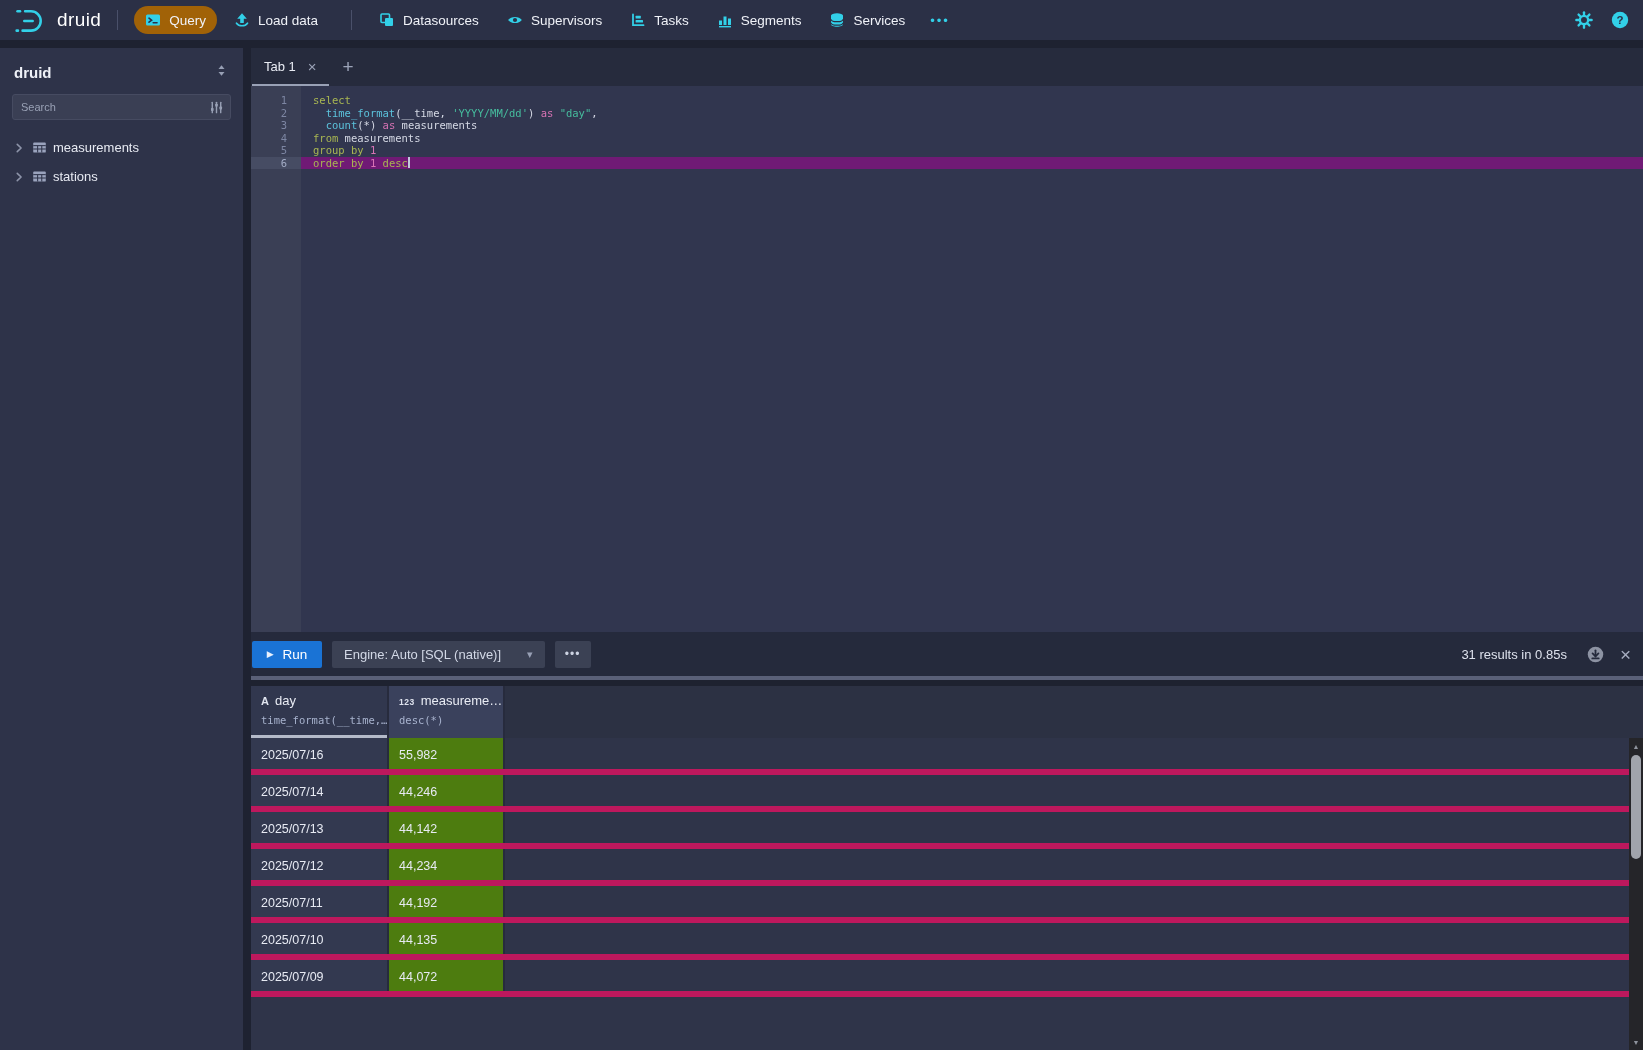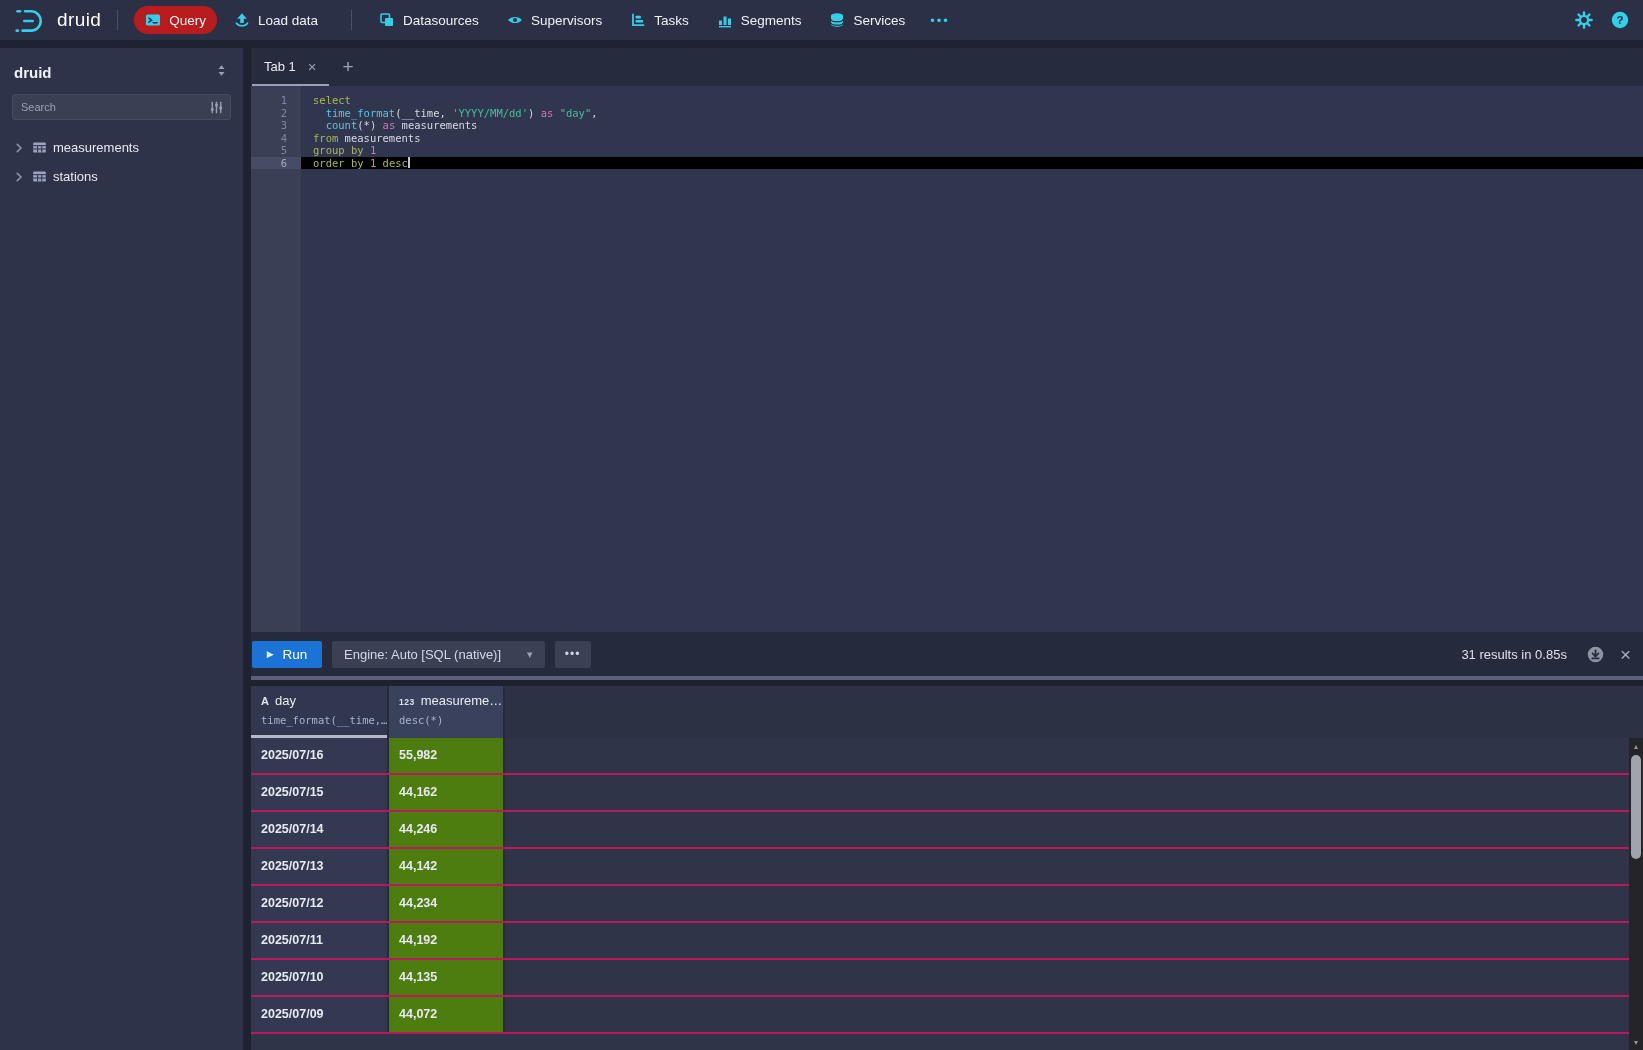--- a/index.html
+++ b/index.html
@@ -9,21 +9,21 @@
   #screen { position:relative; width:1643px; height:1050px; }
 
   
   .navbar { position:absolute; top:0; left:0; right:0; height:40px; background:#2b3046;
             display:flex; align-items:center; padding:0 14px; }
   .brand { display:flex; align-items:center; gap:9px; }
   .brand-text { font-size:19px; color:#ffffff; letter-spacing:.4px; }
   .nav-divider { width:1px; height:20px; background:#4a506a; margin:0 16px; }
   .nav-item { display:flex; align-items:center; gap:8px; padding:6px 11px; margin-right:6px;
               font-size:13.5px; color:#f0f2f8; border-radius:15px; cursor:pointer; white-space:nowrap; }
-  .nav-item.active { background:#b91c1c; }
+  .nav-item.active { background:#a16207; }
   .nav-item .icn { color:var(--accent); display:flex; }
   .nav-dots { color:var(--accent); font-size:13px; letter-spacing:2px; padding:6px 8px; cursor:pointer; }
   .nav-right { margin-left:auto; display:flex; align-items:center; gap:18px; color:var(--accent); }
   .nav-right .icn { display:flex; cursor:pointer; }
 
   
   .sidebar { position:absolute; top:48px; left:0; width:243px; bottom:0; background:#2e3349; }
   .schema-row { display:flex; align-items:center; justify-content:space-between;
                 margin:15px 14px 12px 14px; }
   .schema-title { font-size:15px; font-weight:bold; color:#eef1f7; }
@@ -48,21 +48,21 @@
   .tab-add { color:#9ba3b8; font-size:19px; font-weight:300; padding:0 14px; cursor:pointer;
              align-self:center; }
 
   .editor { height:546px; flex:none; display:flex; background:#31364f;
             font-family:"DejaVu Sans Mono", monospace; font-size:10.5px; line-height:12.5px; }
   .gutter { width:50px; flex:none; background:#3a3f55; padding-top:8px; text-align:right; color:#7d86a3; }
   .gutter .ln { height:12.5px; padding-right:14px; }
   .gutter .ln.active { background:#464c63; color:#a3acc6; }
   .code { flex:1; padding-top:8px; }
   .code-line { height:12.5px; padding-left:12px; white-space:pre; }
-  .code-line.active { background:#000000; }
+  .code-line.active { background:#701a75; }
   .tk-kw  { color:#a9b752; }
   .tk-fn  { color:#5cc3dd; }
   .tk-str { color:#46bd9e; }
   .tk-op  { color:#d873b5; }
   .tk-num { color:#d873b5; }
   .tk-pl  { color:#d6dae6; }
   .caret { display:inline-block; width:2px; height:11px; background:#c3c9dd; vertical-align:-1px; }
 
   
   .runbar { height:44px; flex:none; background:#252a3c; display:flex; align-items:center;
@@ -92,21 +92,21 @@
   .th { padding:7px 0 0 10px; cursor:pointer; position:relative; }
   .th-day { width:138px; flex:none; background:#31374e; border-right:2px solid #272b3d; }
   .th-meas { width:116px; flex:none; background:#3a415c; border-right:2px solid #272b3d; }
   .th-fill { flex:1; background:#2c3143; }
   .th-name { font-size:13px; color:#e9ecf4; display:flex; align-items:baseline; gap:6px; }
   .type-badge { font-weight:bold; color:#dfe3ee; font-size:11px; }
   .type-badge.num { font-size:8.5px; letter-spacing:.5px; }
   .th-expr { font-family:"DejaVu Sans Mono", monospace; font-size:10.5px; color:#a8b3ce; margin-top:6px; }
   .sort-underline { position:absolute; left:0; right:0; bottom:0; height:3px; background:#b4bac9; }
 
-  .trow { display:flex; height:37px; border-bottom:2px solid #be185d;font-weight:bold; }
+  .trow { display:flex; height:37px; border-bottom:6px solid #be185d; }
   .td { font-size:12.5px; color:#e7eaf3; line-height:35px; padding-left:10px; }
   .td-day { width:138px; flex:none; background:#333950; border-right:2px solid #272b3d; }
   .td-meas { width:116px; flex:none; background:#4d7c0f; border-right:2px solid #272b3d; }
   .td-fill { flex:1; }
 
   
   .vscroll { position:absolute; top:52px; right:0; bottom:0; width:14px; background:#252529; }
   .vscroll .arrow { position:absolute; left:0; width:14px; height:14px; color:#8f939d; font-size:7px;
                     display:flex; align-items:center; justify-content:center; cursor:pointer; }
   .arrow-up { top:1px; } .arrow-down { bottom:1px; }
@@ -383,25 +383,20 @@
         <div class="th-fill"></div>
       </div>
 
       <div>
           <div class="trow">
             <div class="td td-day">2025/07/16</div>
             <div class="td td-meas">55,982</div>
             <div class="td-fill"></div>
           </div>
           <div class="trow">
-            <div class="td td-day">2025/07/15</div>
-            <div class="td td-meas">44,162</div>
-            <div class="td-fill"></div>
-          </div>
-          <div class="trow">
             <div class="td td-day">2025/07/14</div>
             <div class="td td-meas">44,246</div>
             <div class="td-fill"></div>
           </div>
           <div class="trow">
             <div class="td td-day">2025/07/13</div>
             <div class="td td-meas">44,142</div>
             <div class="td-fill"></div>
           </div>
           <div class="trow">

